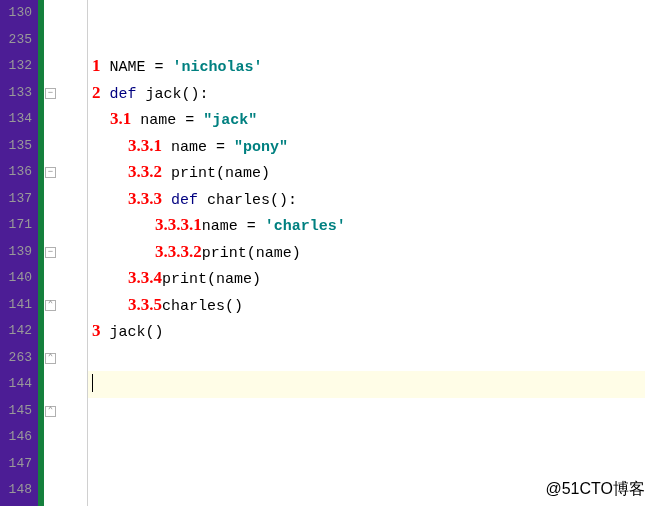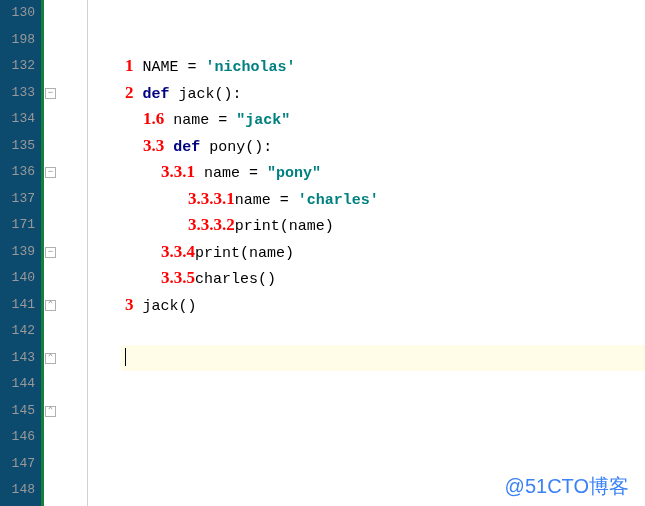--- a/index.html
+++ b/index.html
@@ -12,27 +12,27 @@
   overflow: hidden;
   position: relative;
 }
 .editor {
   display: flex;
   width: 100%;
   height: 100%;
 }
 .gutter {
   width: 44px;
-  background: #0c4a6e;
+  background: #4c1d95;
   text-align: right;
   padding-right: 6px;
   color: #999999;
   font-size: 13px;
   user-select: none;
-  border-right: 3px solid #15803d;
+  border-right: 6px solid #15803d;
 }
 .gutter .ln {
   height: 26.5px;
   line-height: 26.5px;
 }
 .fold-col {
   width: 14px;
   background: #ffffff;
   position: relative;
 }
@@ -57,74 +57,73 @@
   flex: 1;
   background: #ffffff;
   position: relative;
 }
 .line {
   height: 26.5px;
   line-height: 26.5px;
   white-space: pre;
   padding-left: 4px;
   position: relative;
-  margin-left: 33px;
 }
 .line.current {
   background: #fffde7;
 }
 .anno {
   color: #ff0000;
   font-weight: bold;
   font-family: "Times New Roman", serif;
   font-size: 17px;
 }
-.kw { color: #000080; font-weight: bold; }
+.kw { color: #000080; font-weight: normal; }
 .fn { color: #000000; }
 .str { color: #008080; font-weight: bold; }
 .op { color: #000000; }
 .id { color: #000000; }
 .paren { color: #000000; }
 .caret {
   display: inline-block;
   width: 1px;
   height: 18px;
   background: #000;
   vertical-align: middle;
 }
 .watermark {
   position: absolute;
-  right: 16px;
+  right: 0;
   bottom: 6px;
-  color: #3b82f6;
-  font-size: 20px;
+  color: #000000;
+  font-size: 16px;
   font-family: "Microsoft YaHei", sans-serif;
   pointer-events: none;
 }
 </style>
 </head>
 <body>
 
 <div class="editor">
 
   <div class="gutter">
     <div class="ln">130</div>
-    <div class="ln">198</div>
+    <div class="ln">235</div>
     <div class="ln">132</div>
     <div class="ln">133</div>
     <div class="ln">134</div>
     <div class="ln">135</div>
     <div class="ln">136</div>
     <div class="ln">137</div>
     <div class="ln">171</div>
     <div class="ln">139</div>
     <div class="ln">140</div>
     <div class="ln">141</div>
     <div class="ln">142</div>
-    <div class="ln">143</div>
+    <div class="ln">263</div>
     <div class="ln">144</div>
     <div class="ln">145</div>
     <div class="ln">146</div>
     <div class="ln">147</div>
     <div class="ln">148</div>
   </div>
 
   <div class="fold-col" id="fold-col">
       <div class="fold-mark" style="top: 87.5px;">−</div>
       <div class="fold-mark" style="top: 167px;">−</div>
@@ -137,28 +136,29 @@
   <div class="margin-col"></div>
 
   <div class="code-area">
     <div class="line"> </div>
     <div class="line"> </div>
 
     <div class="line"><span class="anno">1</span> <span class="id">NAME</span><span class="op"> = </span><span class="str">'</span><span class="str">nicholas</span><span class="str">'</span></div>
 
     <div class="line"><span class="anno">2</span> <span class="kw">def</span><span> </span><span class="fn">jack</span><span class="paren">():</span></div>
 
-    <div class="line">  <span class="anno">1.6</span> <span class="id">name</span><span class="op"> = </span><span class="str">"</span><span class="str">jack</span><span class="str">"</span></div>
+    <div class="line">  <span class="anno">3.1</span> <span class="id">name</span><span class="op"> = </span><span class="str">"</span><span class="str">jack</span><span class="str">"</span></div>
 
 
-    <div class="line">  <span class="anno">3.3</span> <span class="kw">def</span><span> </span><span class="fn">pony</span><span class="paren">():</span></div>
 
     <div class="line">    <span class="anno">3.3.1</span> <span class="id">name</span><span class="op"> = </span><span class="str">"</span><span class="str">pony</span><span class="str">"</span></div>
 
+    <div class="line">    <span class="anno">3.3.2</span> <span class="fn">print</span><span class="paren">(</span><span class="id">name</span><span class="paren">)</span></div>
 
+    <div class="line">    <span class="anno">3.3.3</span> <span class="kw">def</span><span> </span><span class="fn">charles</span><span class="paren">():</span></div>
 
     <div class="line">       <span class="anno">3.3.3.1</span><span class="id">name</span><span class="op"> = </span><span class="str">'</span><span class="str">charles</span><span class="str">'</span></div>
 
     <div class="line">       <span class="anno">3.3.3.2</span><span class="fn">print</span><span class="paren">(</span><span class="id">name</span><span class="paren">)</span></div>
 
     <div class="line">    <span class="anno">3.3.4</span><span class="fn">print</span><span class="paren">(</span><span class="id">name</span><span class="paren">)</span></div>
 
     <div class="line">    <span class="anno">3.3.5</span><span class="fn">charles</span><span class="paren">()</span></div>
 
 

